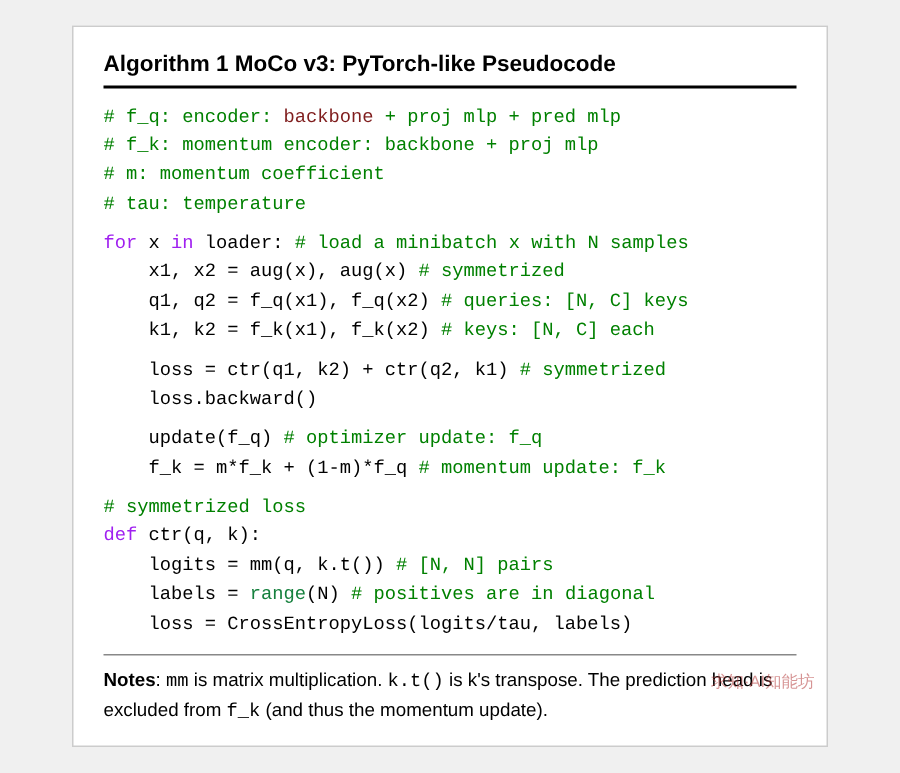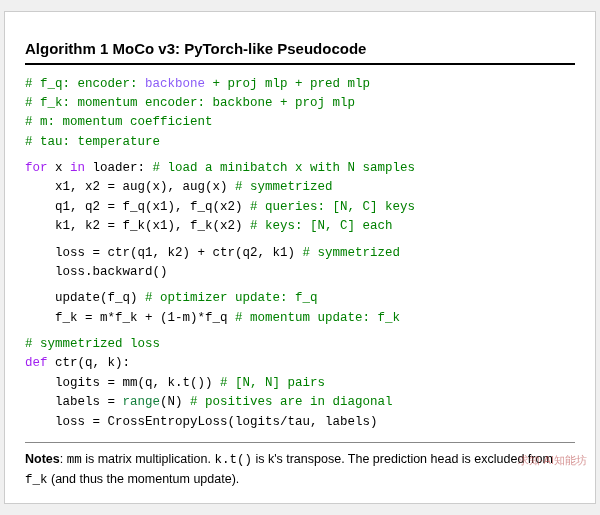--- a/index.html
+++ b/index.html
@@ -8,22 +8,22 @@
       height: 515px;
       background: #f0f0f0;
       display: flex;
       align-items: center;
       justify-content: center;
       font-family: Arial, sans-serif;
     }
     .card {
       background: #ffffff;
       border: 1px solid #cccccc;
-      width: 592px;
-      padding: 28px 20px 14px 20px;
+      width: 504px;
+      padding: 16px 20px 14px 20px;
       position: relative;
     }
     .algorithm-title {
       font-size: 15px;
       font-weight: bold;
       border-bottom: 2px solid #000;
       padding-bottom: 6px;
       margin-bottom: 10px;
       font-family: Arial, sans-serif;
     }
@@ -71,21 +71,21 @@
 </head>
 <body>
 
 <div class="card">
   <div class="algorithm-title">
     <span>Algorithm 1 MoCo v3: PyTorch-like Pseudocode</span>
   </div>
 
   <div class="code-block">
 
-    <div><span class="comment"># f_q: encoder: <span style="color:#8b5cf6">backbone</span> + proj mlp + pred mlp</span></div>
+    <div><span class="comment"># f_q: encoder: <span style="color:#7f1d1d">backbone</span> + proj mlp + pred mlp</span></div>
 
     <div><span class="comment"># f_k: momentum encoder: backbone + proj mlp</span></div>
 
     <div><span class="comment"># m: momentum coefficient</span></div>
 
     <div><span class="comment"># tau: temperature</span></div>
 
     <div class="spacer"></div>
 
     <div>

